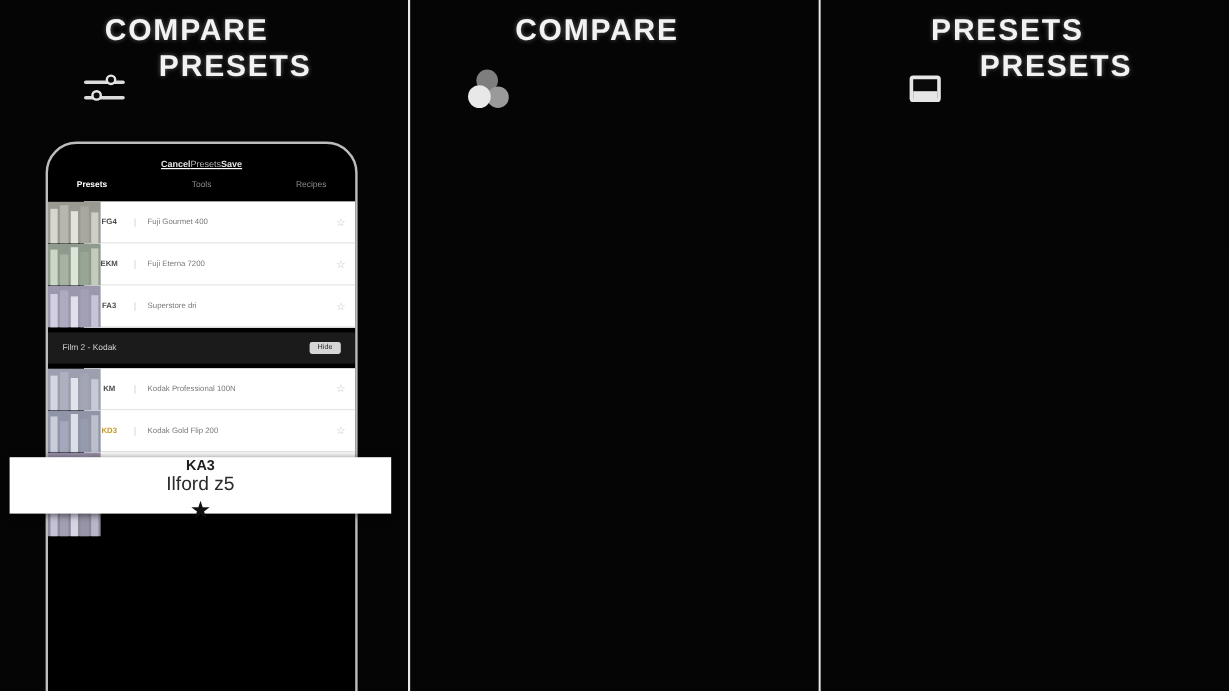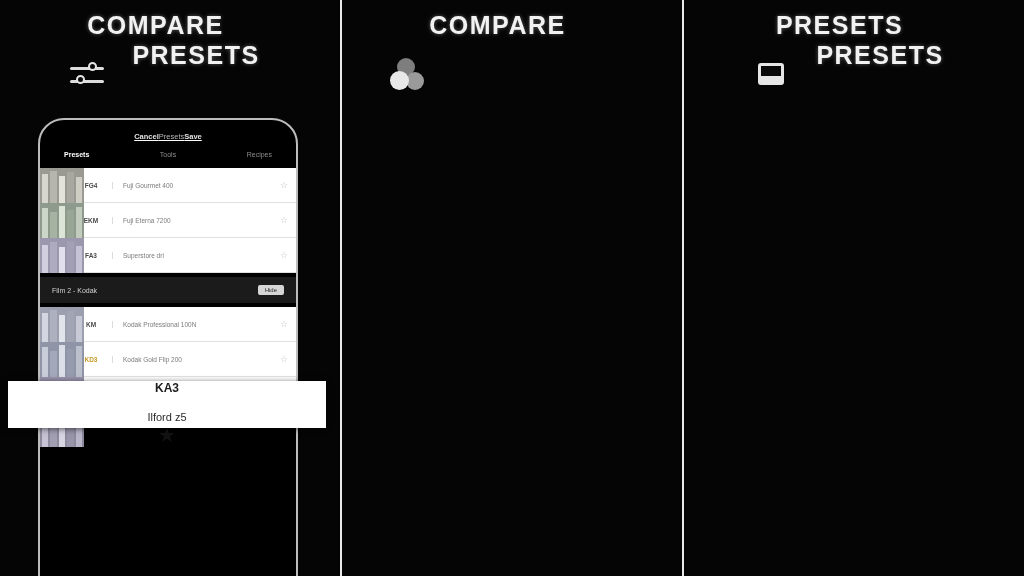--- a/index.html
+++ b/index.html
@@ -77,21 +77,21 @@
 
   
   .hilite {
     position:absolute; left:8px; top:381px; width:318px; height:47px;
     background:#fff; display:flex; align-items:center; z-index:6;
     box-shadow:0 1px 6px rgba(0,0,0,.6);
     flex-direction:column;
   }
   .hilite .hthumb { width:56px; height:47px; }
   .hilite .hcode { width:62px; text-align:center; font-size:12px; font-weight:bold; color:#1d1d1d; }
-  .hilite .hname { flex:1; font-size:11px; color:#2b2b2b;margin-top:16px; }
+  .hilite .hname { flex:1; font-size:16px; color:#2b2b2b; }
   .hilite .hstar { width:44px; text-align:center; font-size:20px; color:#111; }
 
   
   .wm {
     position:absolute; left:0; right:0; top:134px; text-align:center;
     font-size:25px; font-weight:bold; color:#fff; z-index:8; letter-spacing:.2px;
   }
 </style>
 </head>
 <body>

